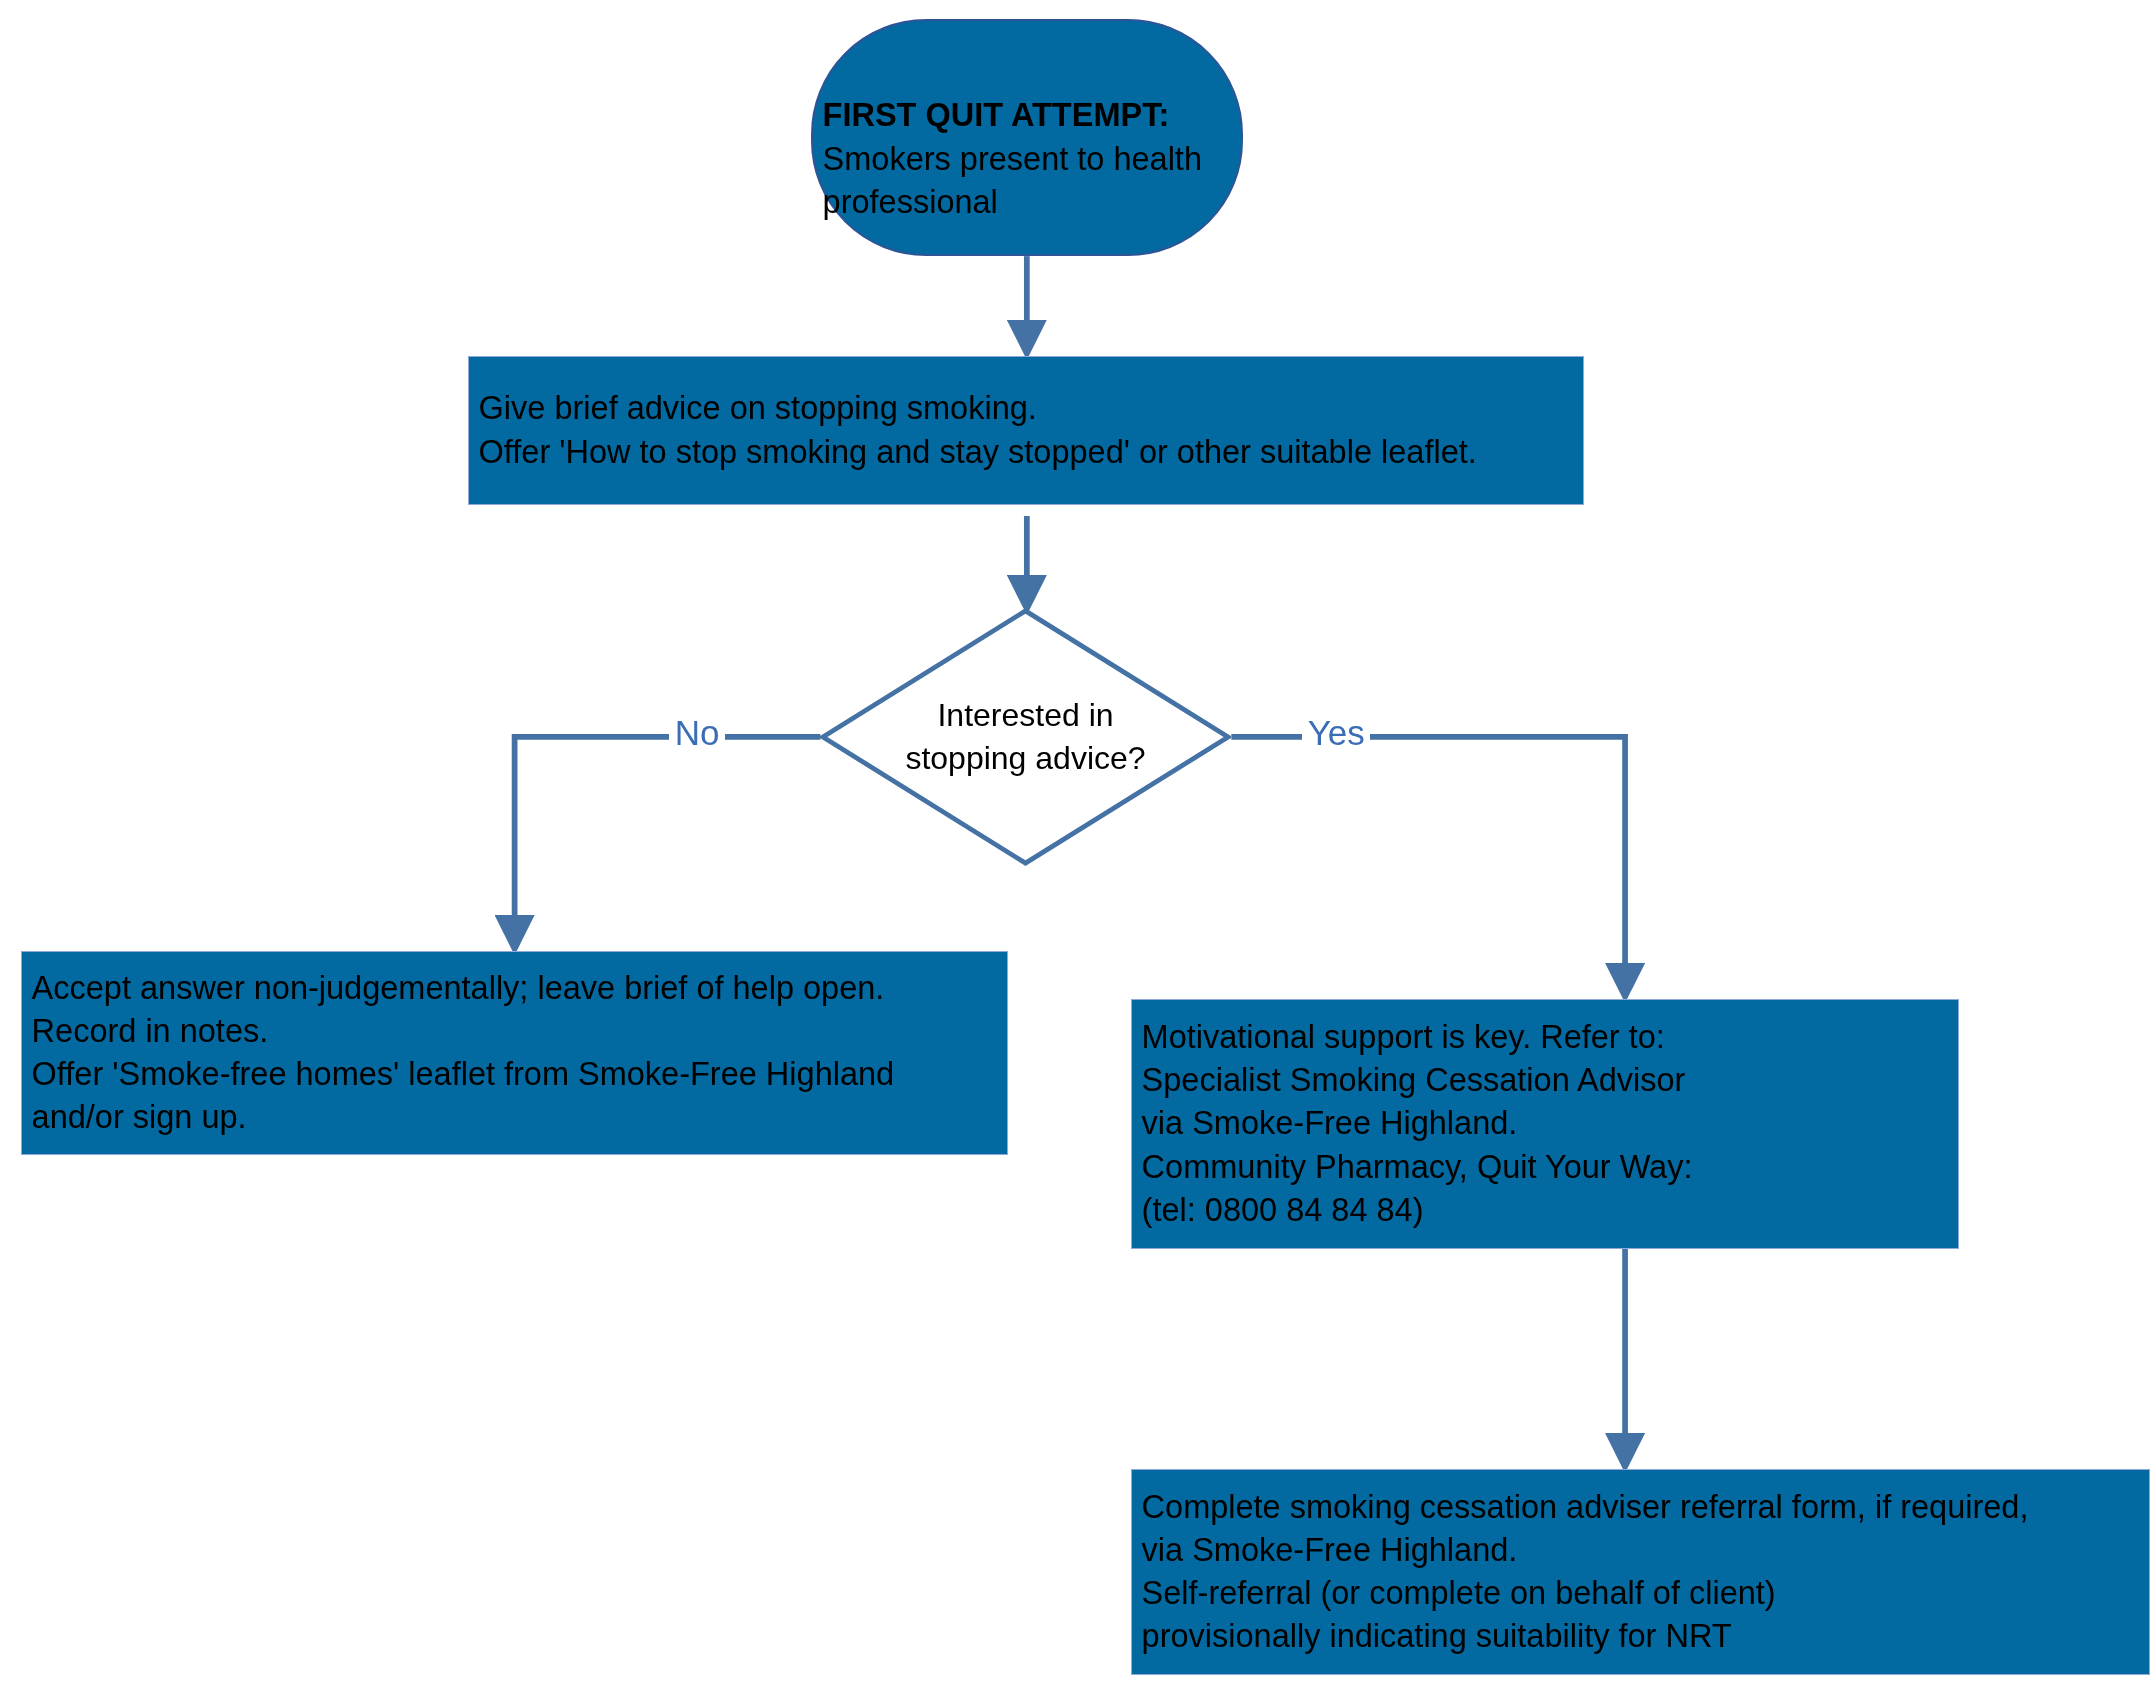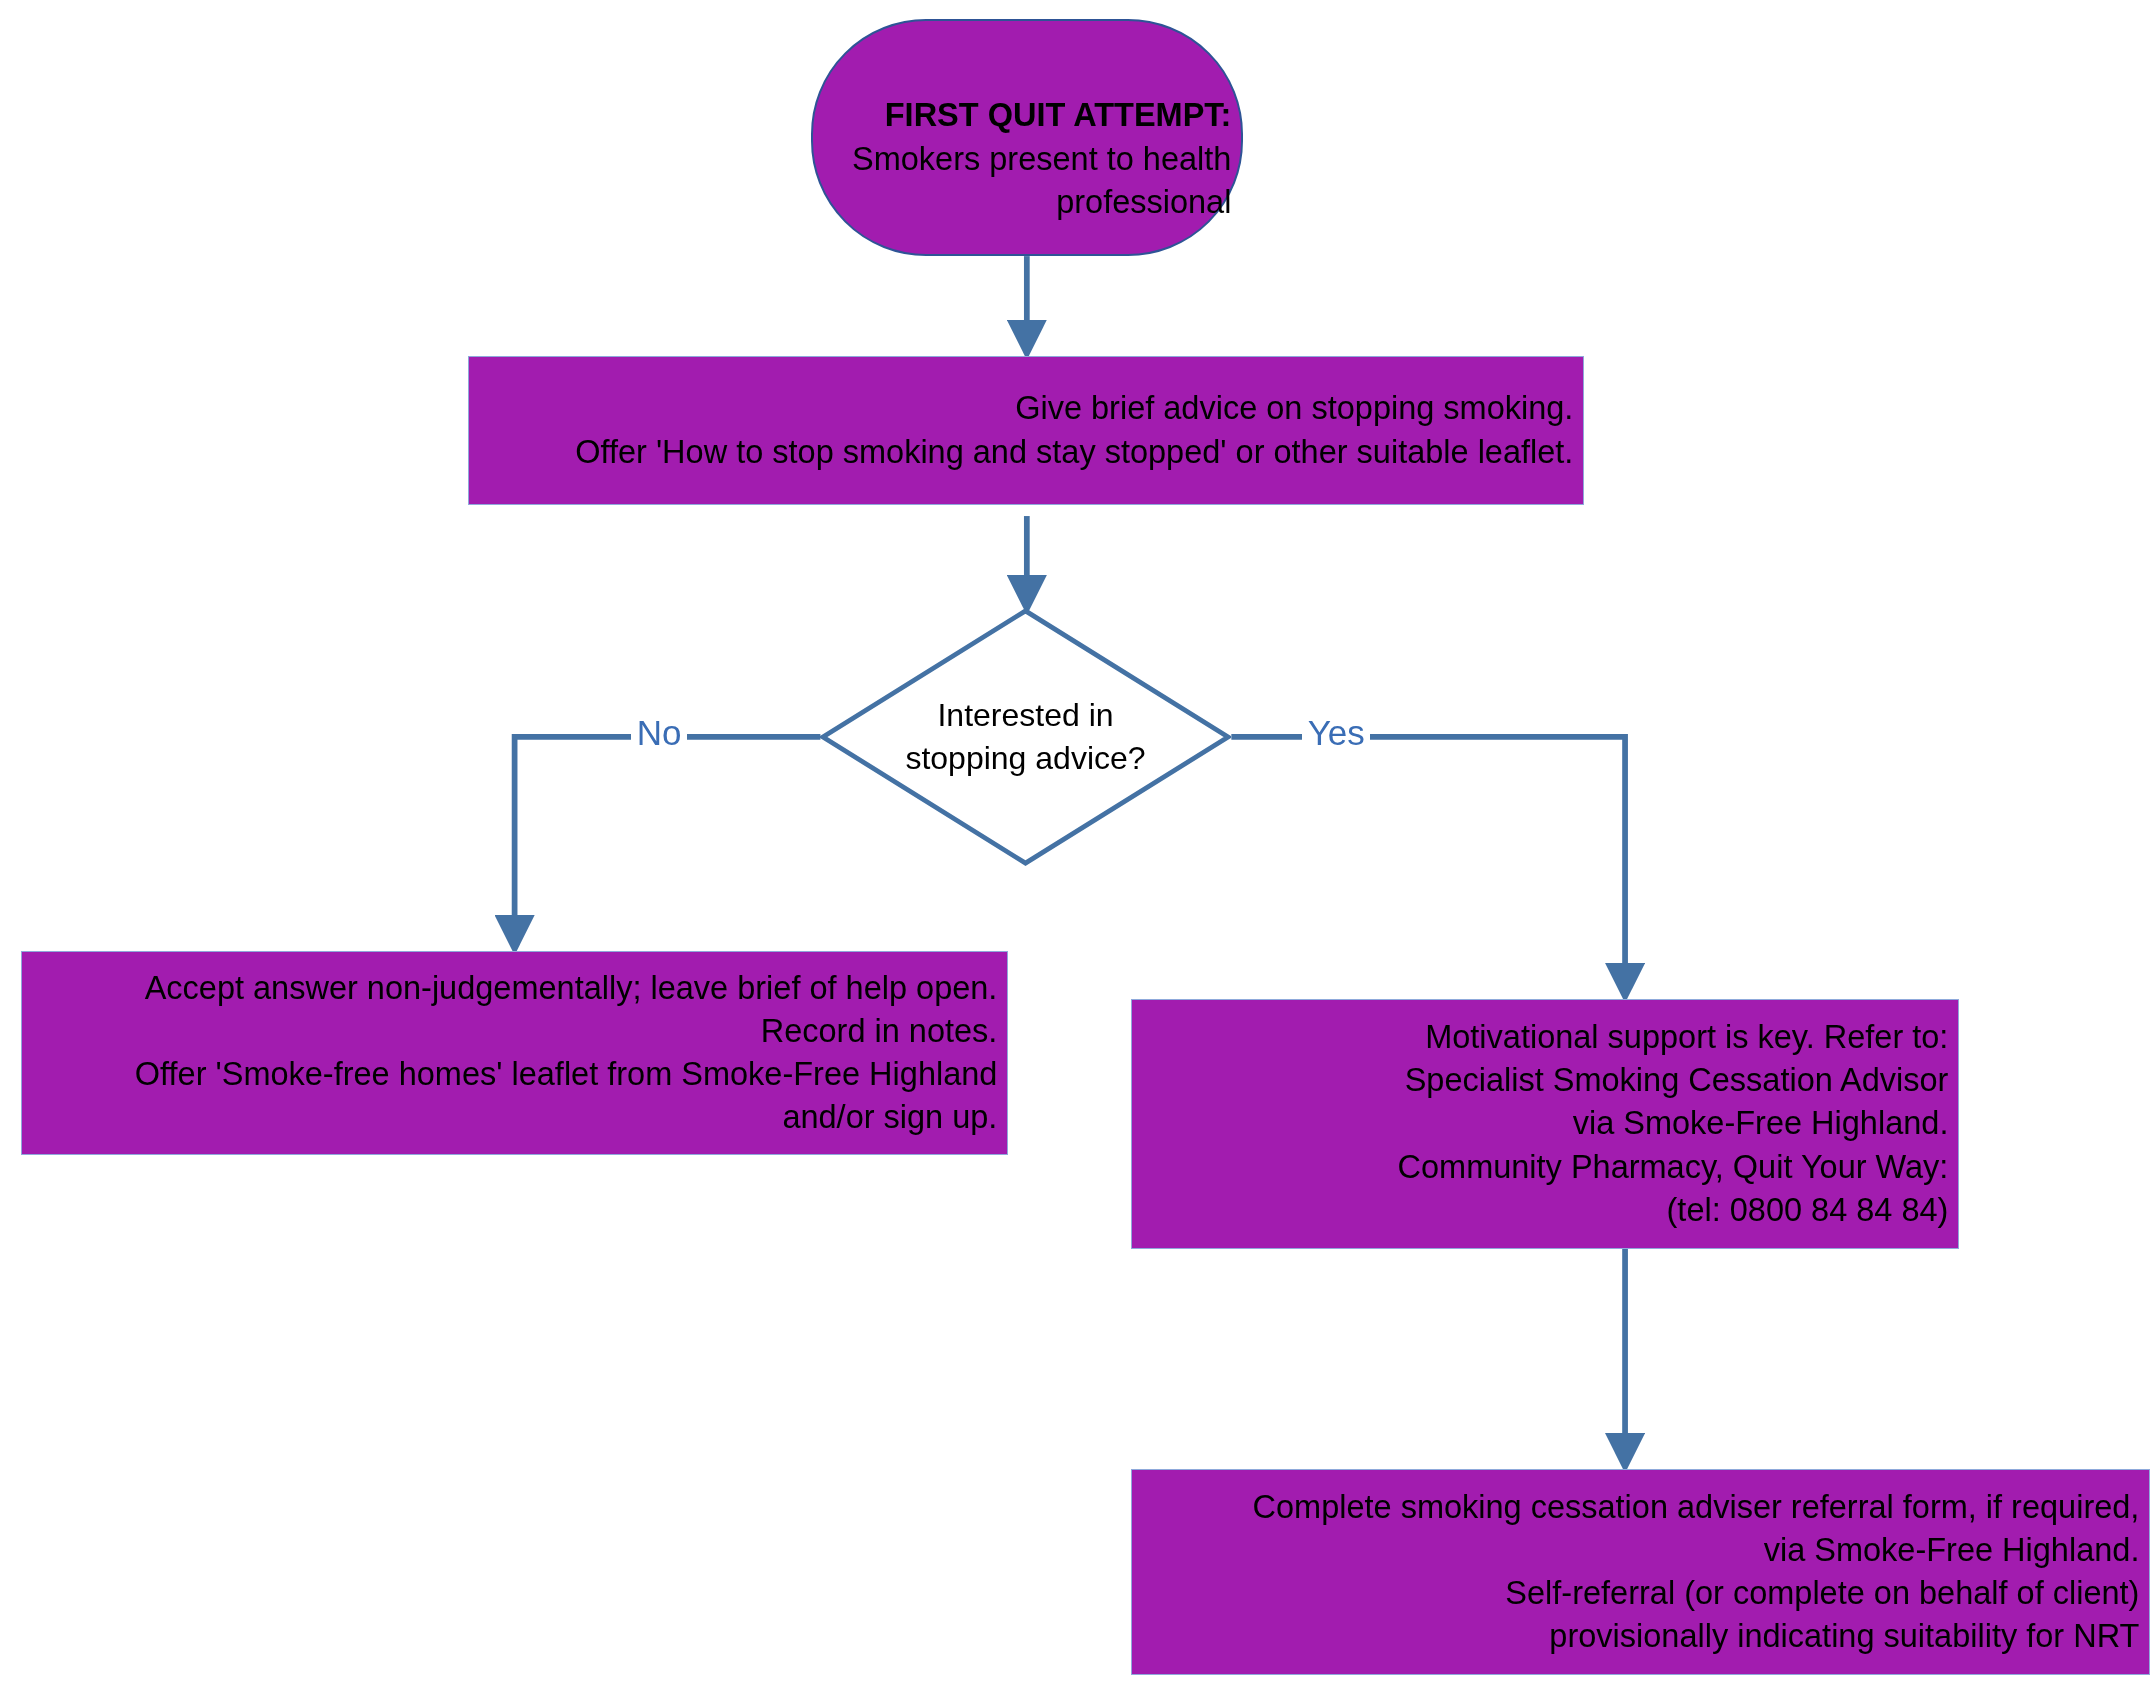--- a/index.html
+++ b/index.html
@@ -16,23 +16,23 @@
     height: 1702px;
     background: #ffffff;
     overflow: hidden;
   }
   .node {
     position: absolute;
     box-sizing: border-box;
     display: flex;
     align-items: center;
     justify-content: center;
-    text-align: right;
+    text-align: left;
     color: #000000;
-    background: #a21caf;
+    background: #0369a1;
     z-index: 3;
   }
   .node .txt {
     width: 100%;
     line-height: 1.33;
     white-space: pre-line;
     padding: 0 9.6px;
     box-sizing: border-box;
   }
 
@@ -120,21 +120,21 @@
 
     <g>
       <path d="M1288,771 L1700,771 L1700,1028" stroke="#4472A4" stroke-width="6" fill="none" marker-end="url(#arrowhead)"></path>
     </g>
 
     <g>
       <path d="M1700,1307 L1700,1520" stroke="#4472A4" stroke-width="6" fill="none" marker-end="url(#arrowhead)"></path>
     </g>
   </svg>
 
-  <div class="edge-label" style="left:631px; top:715px;">No</div>
+  <div class="edge-label" style="left:669px; top:715px;">No</div>
 
   <div class="edge-label" style="left:1302px; top:715px;">Yes</div>
 
   <div class="node terminator" style="left:811px; top:19px; width:432px; height:237px;">
     <div class="txt">
       <span class="bold-line">FIRST QUIT ATTEMPT:</span><span>Smokers present to health
 professional</span>
     </div>
   </div>
 

